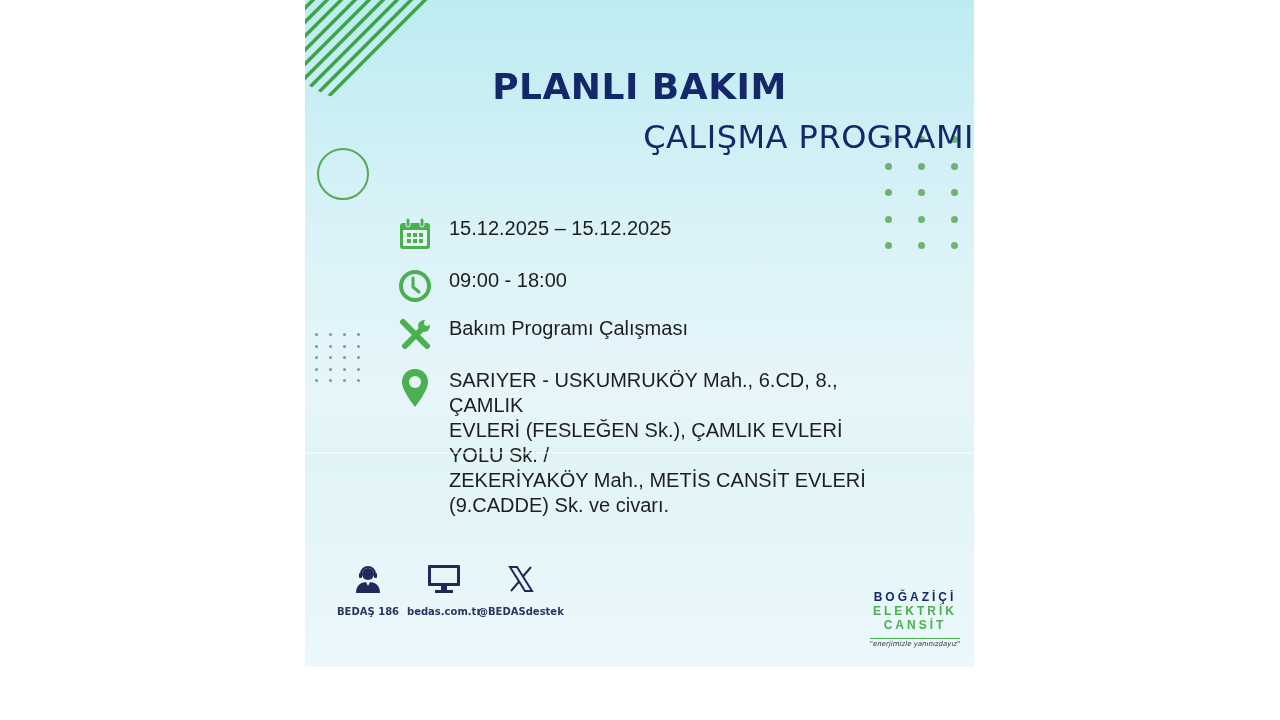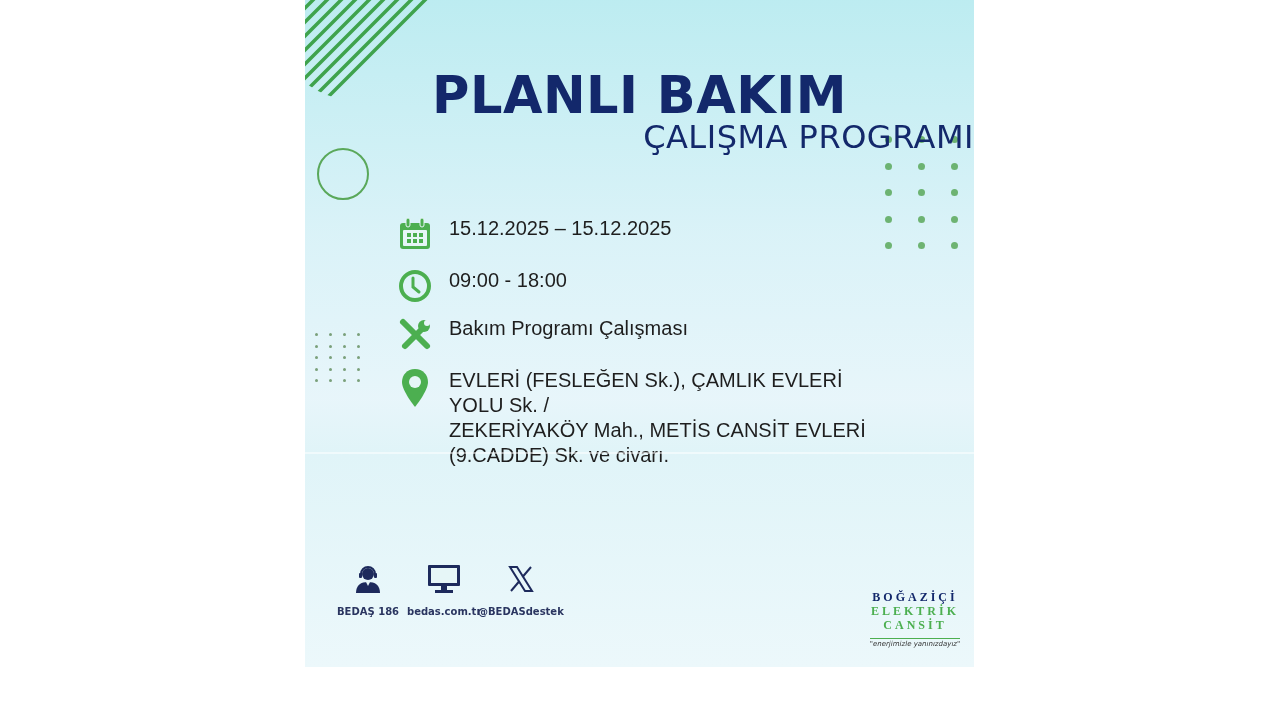--- a/index.html
+++ b/index.html
@@ -38,21 +38,21 @@
       position: absolute; left: 10px; top: 333px;
       display: grid; grid-template-columns: repeat(4, 4px); grid-auto-rows: 4px;
       column-gap: 10px; row-gap: 7.5px;
     }
     .dots-left span { width: 3px; height: 3px; border-radius: 50%; background: #7aa07a; }
 
     
     .title-main {
       position: absolute; left: 0; right: 0; top: 66px; text-align: center;
       font-family: "DejaVu Sans", sans-serif; font-weight: bold;
-      font-size: 51px; letter-spacing: 0.5px; color: #13286b;
+      font-size: 36px; letter-spacing: 0.5px; color: #13286b;
     }
     .title-sub {
       position: absolute; left: 0; right: 0; top: 118px; text-align: right;
       font-family: "DejaVu Sans", sans-serif; font-weight: normal;
       font-size: 32px; letter-spacing: 0.5px; color: #13286b;
     }
 
     
     .info { position: absolute; left: 92px; top: 0; width: 480px; }
     .row { position: absolute; left: 0; display: flex; align-items: flex-start; }
@@ -69,21 +69,21 @@
 
     
     .contact { position: absolute; top: 564px; display: flex; flex-direction: column; align-items: center; }
     .contact .clabel { margin-top: 8px; font-size: 10px; font-weight: bold; color: #2a3560; white-space: nowrap; font-family: "DejaVu Sans", sans-serif; }
     .c1 { left: 32px; }
     .c2 { left: 102px; text-align: right; }
     .c3 { left: 173px; }
 
     .logo { position: absolute; left: 555px; top: 590px; width: 110px; text-align: center; }
     .logo .l1, .logo .l2, .logo .l3 {
-      font-family: Liberation Serif, serif; font-weight: bold; font-size: 12px;
+      font-family: Liberation Sans, sans-serif; font-weight: bold; font-size: 12px;
       letter-spacing: 3px; line-height: 14px;
     }
     .logo .l1 { color: #13286b; }
     .logo .l2, .logo .l3 { color: #4caf50; }
     .logo .tag {
       margin-top: 1px; font-size: 7px; color: #333; font-style: italic; border-top: 1px solid #4caf50;
       display: inline-block; padding-top: 1px; font-family: "DejaVu Sans", sans-serif;
     }
   </style>
 </head>
@@ -199,20 +199,21 @@
     </div>
 
     <div class="row row-loc">
       <span class="icon" style="height:40px">
         <svg width="30" height="40" viewBox="0 0 30 40">
           <path d="M15 1 C7 1 2 7 2 14 C2 23 15 39 15 39 C15 39 28 23 28 14 C28 7 23 1 15 1 Z" fill="#4caf50"></path>
           <circle cx="15" cy="14" r="6" fill="#e6f6f7"></circle>
         </svg>
       </span>
       <span class="text">
+        <span style="display:block">SARIYER - USKUMRUKÖY Mah., 6.CD, 8., ÇAMLIK</span>
         <span style="display:block">EVLERİ (FESLEĞEN Sk.), ÇAMLIK EVLERİ YOLU Sk. /</span>
         <span style="display:block">ZEKERİYAKÖY Mah., METİS CANSİT EVLERİ</span>
         <span style="display:block">(9.CADDE) Sk. ve civarı.</span>
       </span>
     </div>
   </div>
 
   <div class="contact c1">
     <span>
       <svg width="30" height="30" viewBox="0 0 30 30">

